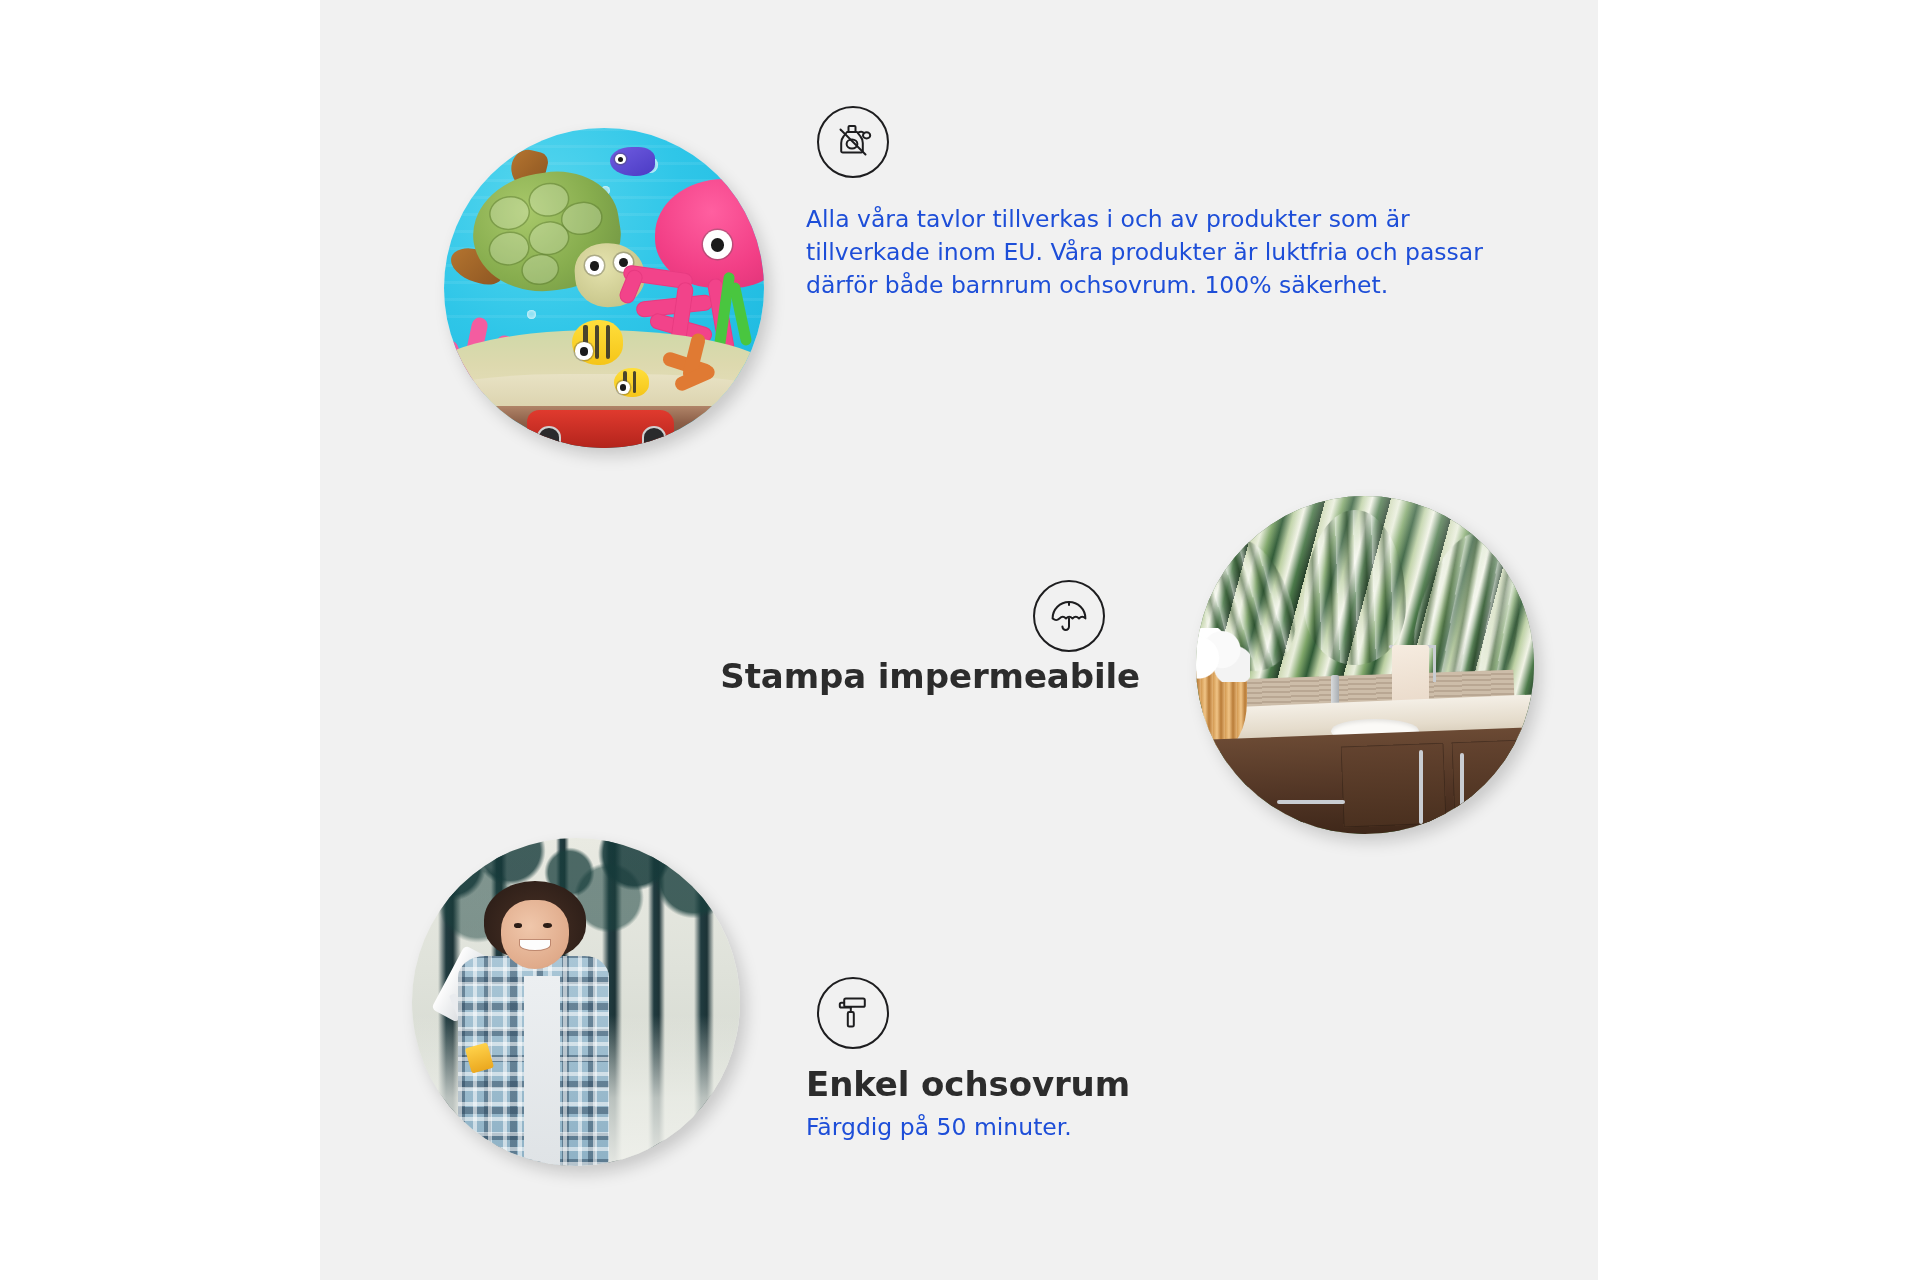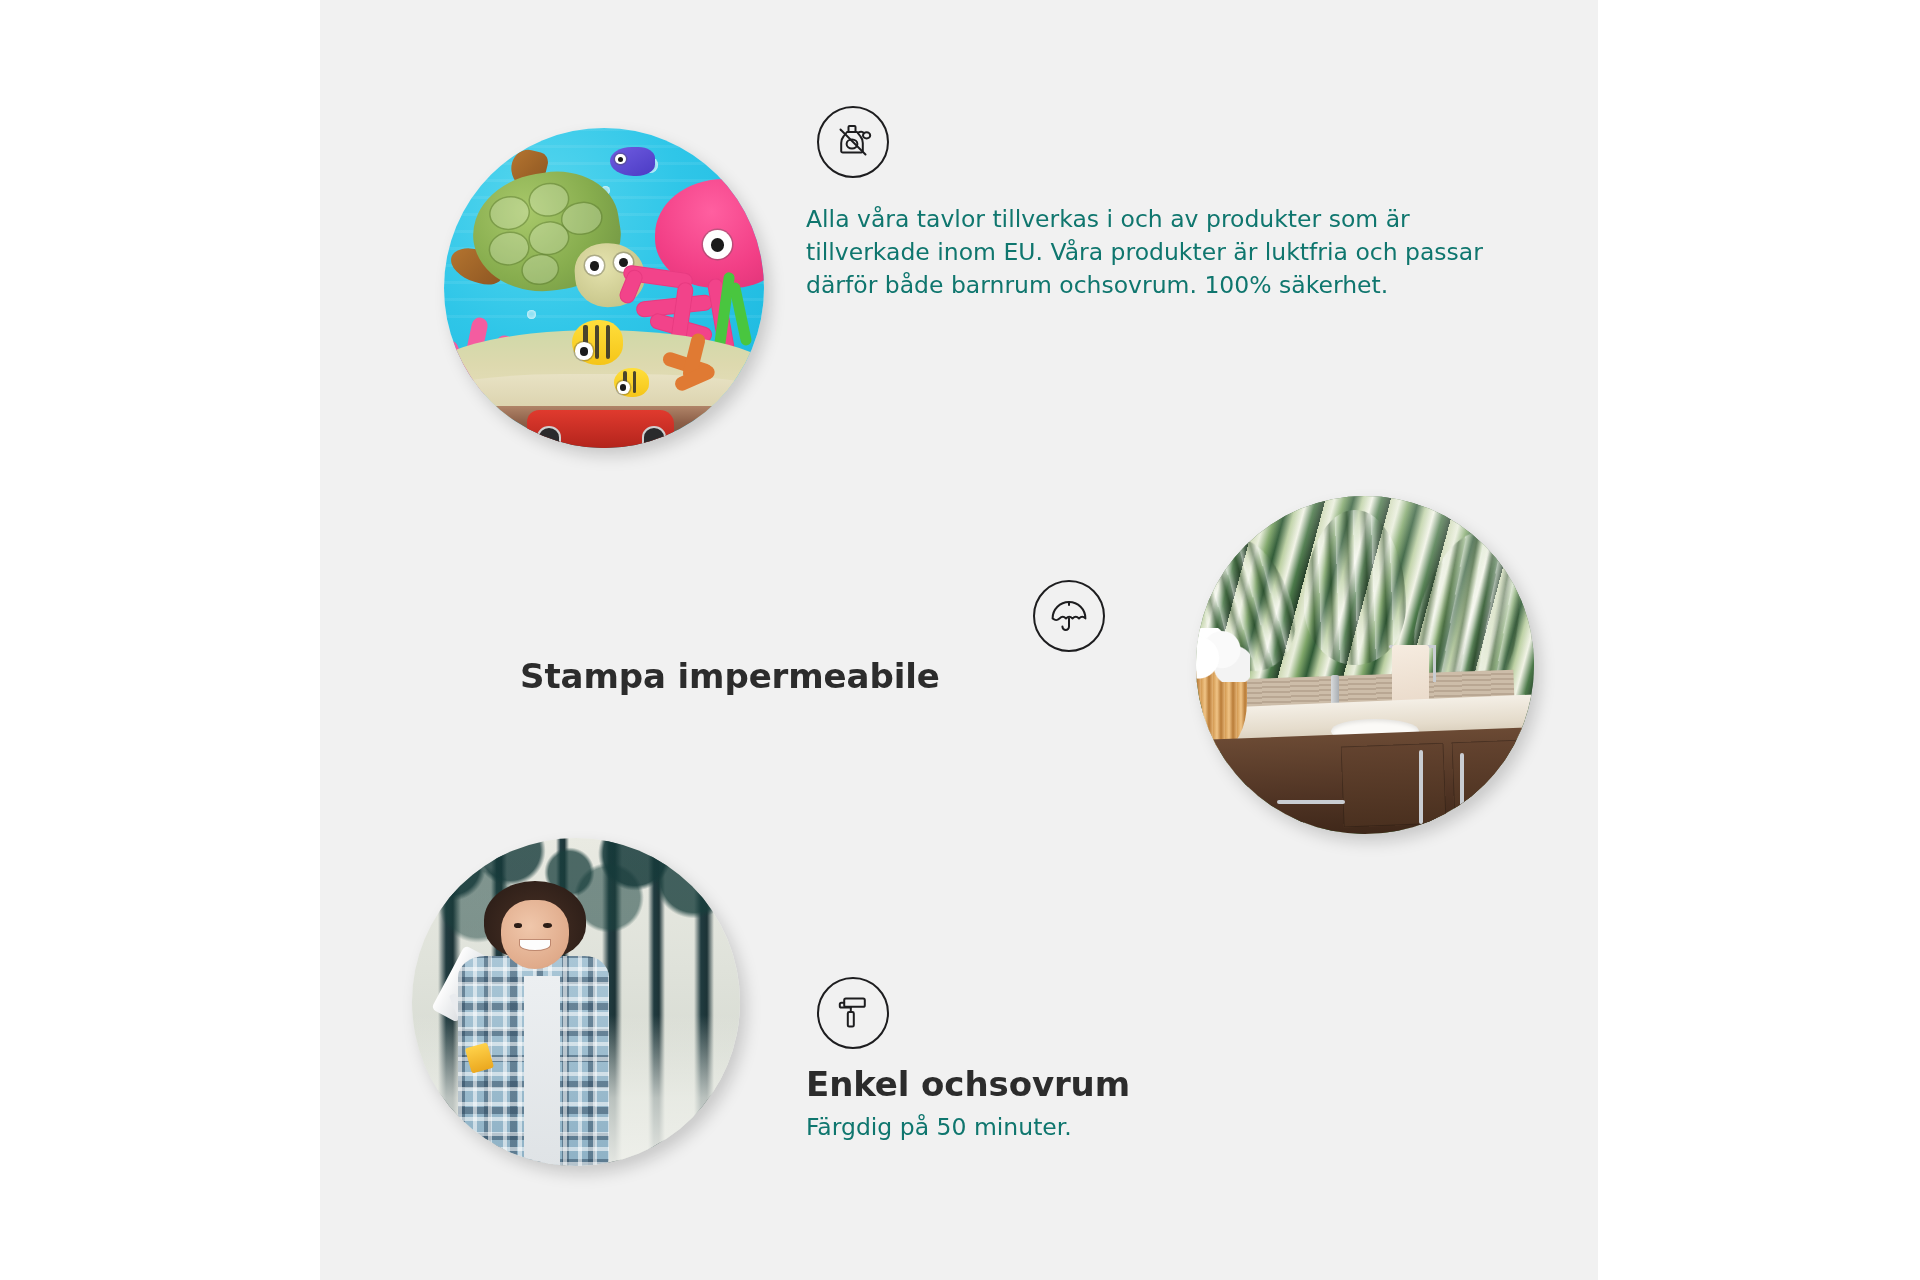--- a/index.html
+++ b/index.html
@@ -32,24 +32,24 @@
   }
   .icon-circle svg { display:block; }
 
   
   .txt-block { position:absolute; }
   .feat-title {
     font-size:34px; font-weight:700; color:#2c2c2c;
     letter-spacing:-0.1px; line-height:1.18;
   }
   .feat-body {
-    font-size:23.5px; font-weight:400; color:#0f766e;
+    font-size:23.5px; font-weight:400; color:#1d4ed8;
     line-height:1.40; margin-top:7px;
   }
-  .align-right { text-align:left; }
+  .align-right { text-align:right; }
   .align-left  { text-align:left; }
 
   
   #photo1 { left:444px; top:128px; width:320px; height:320px; }
   .sea-sky {
     position:absolute; inset:0;
     background:
       radial-gradient(circle at 30% 22%, #56d6ee 0%, #2fc6e8 42%, #18b6de 100%);
   }
   .sea-lines {

